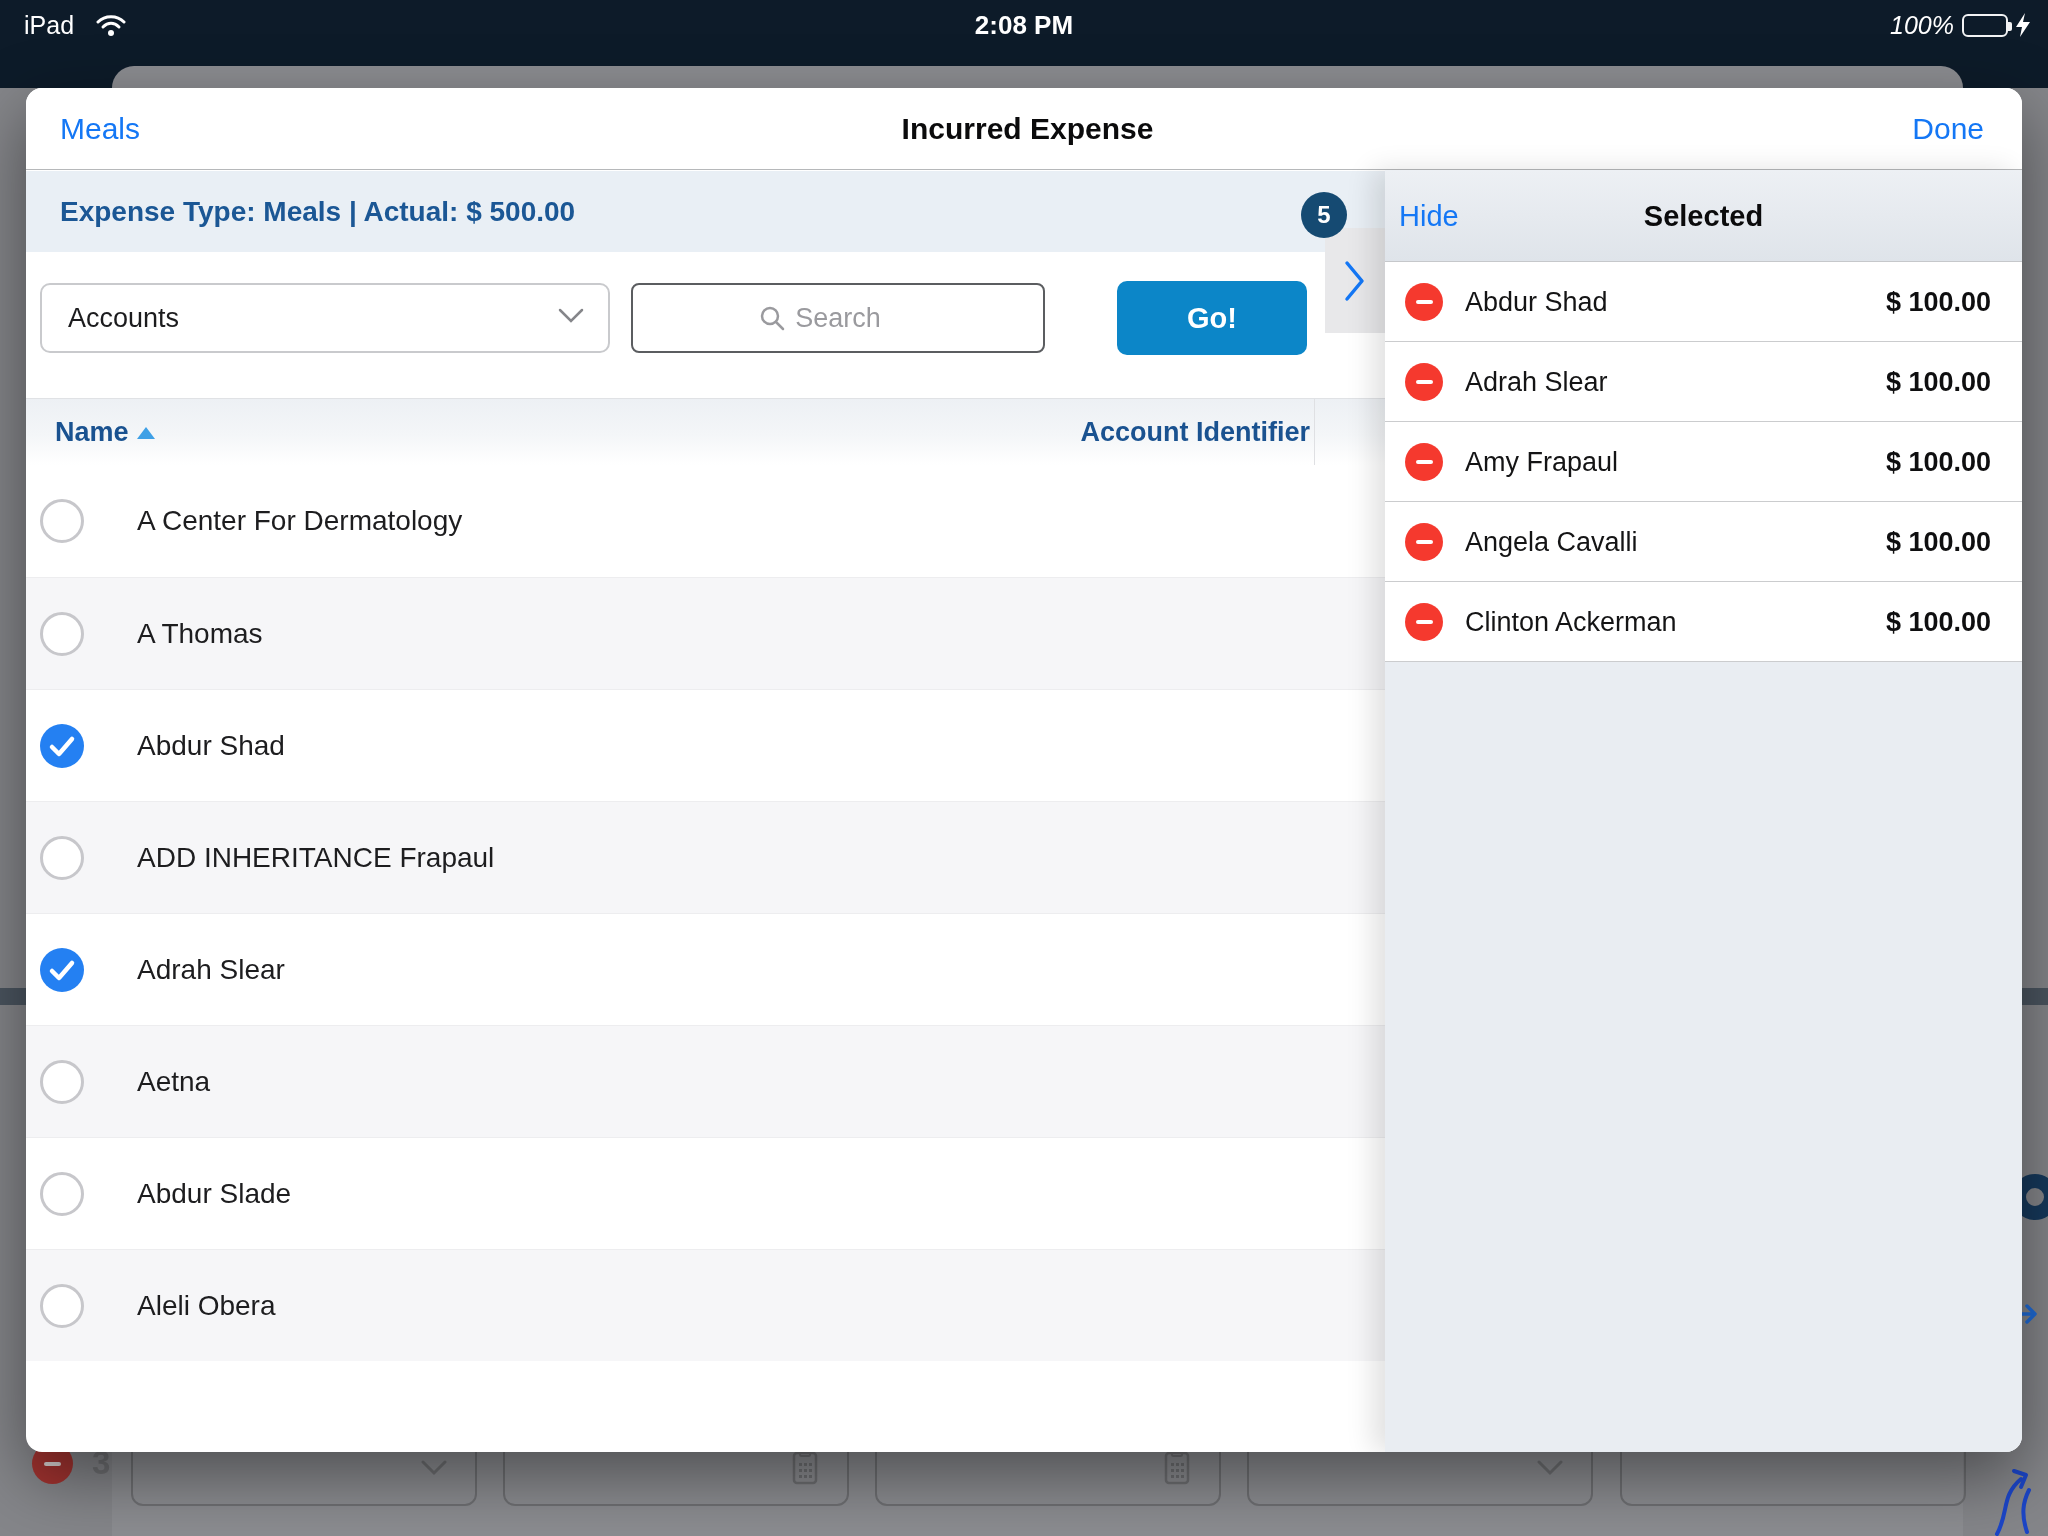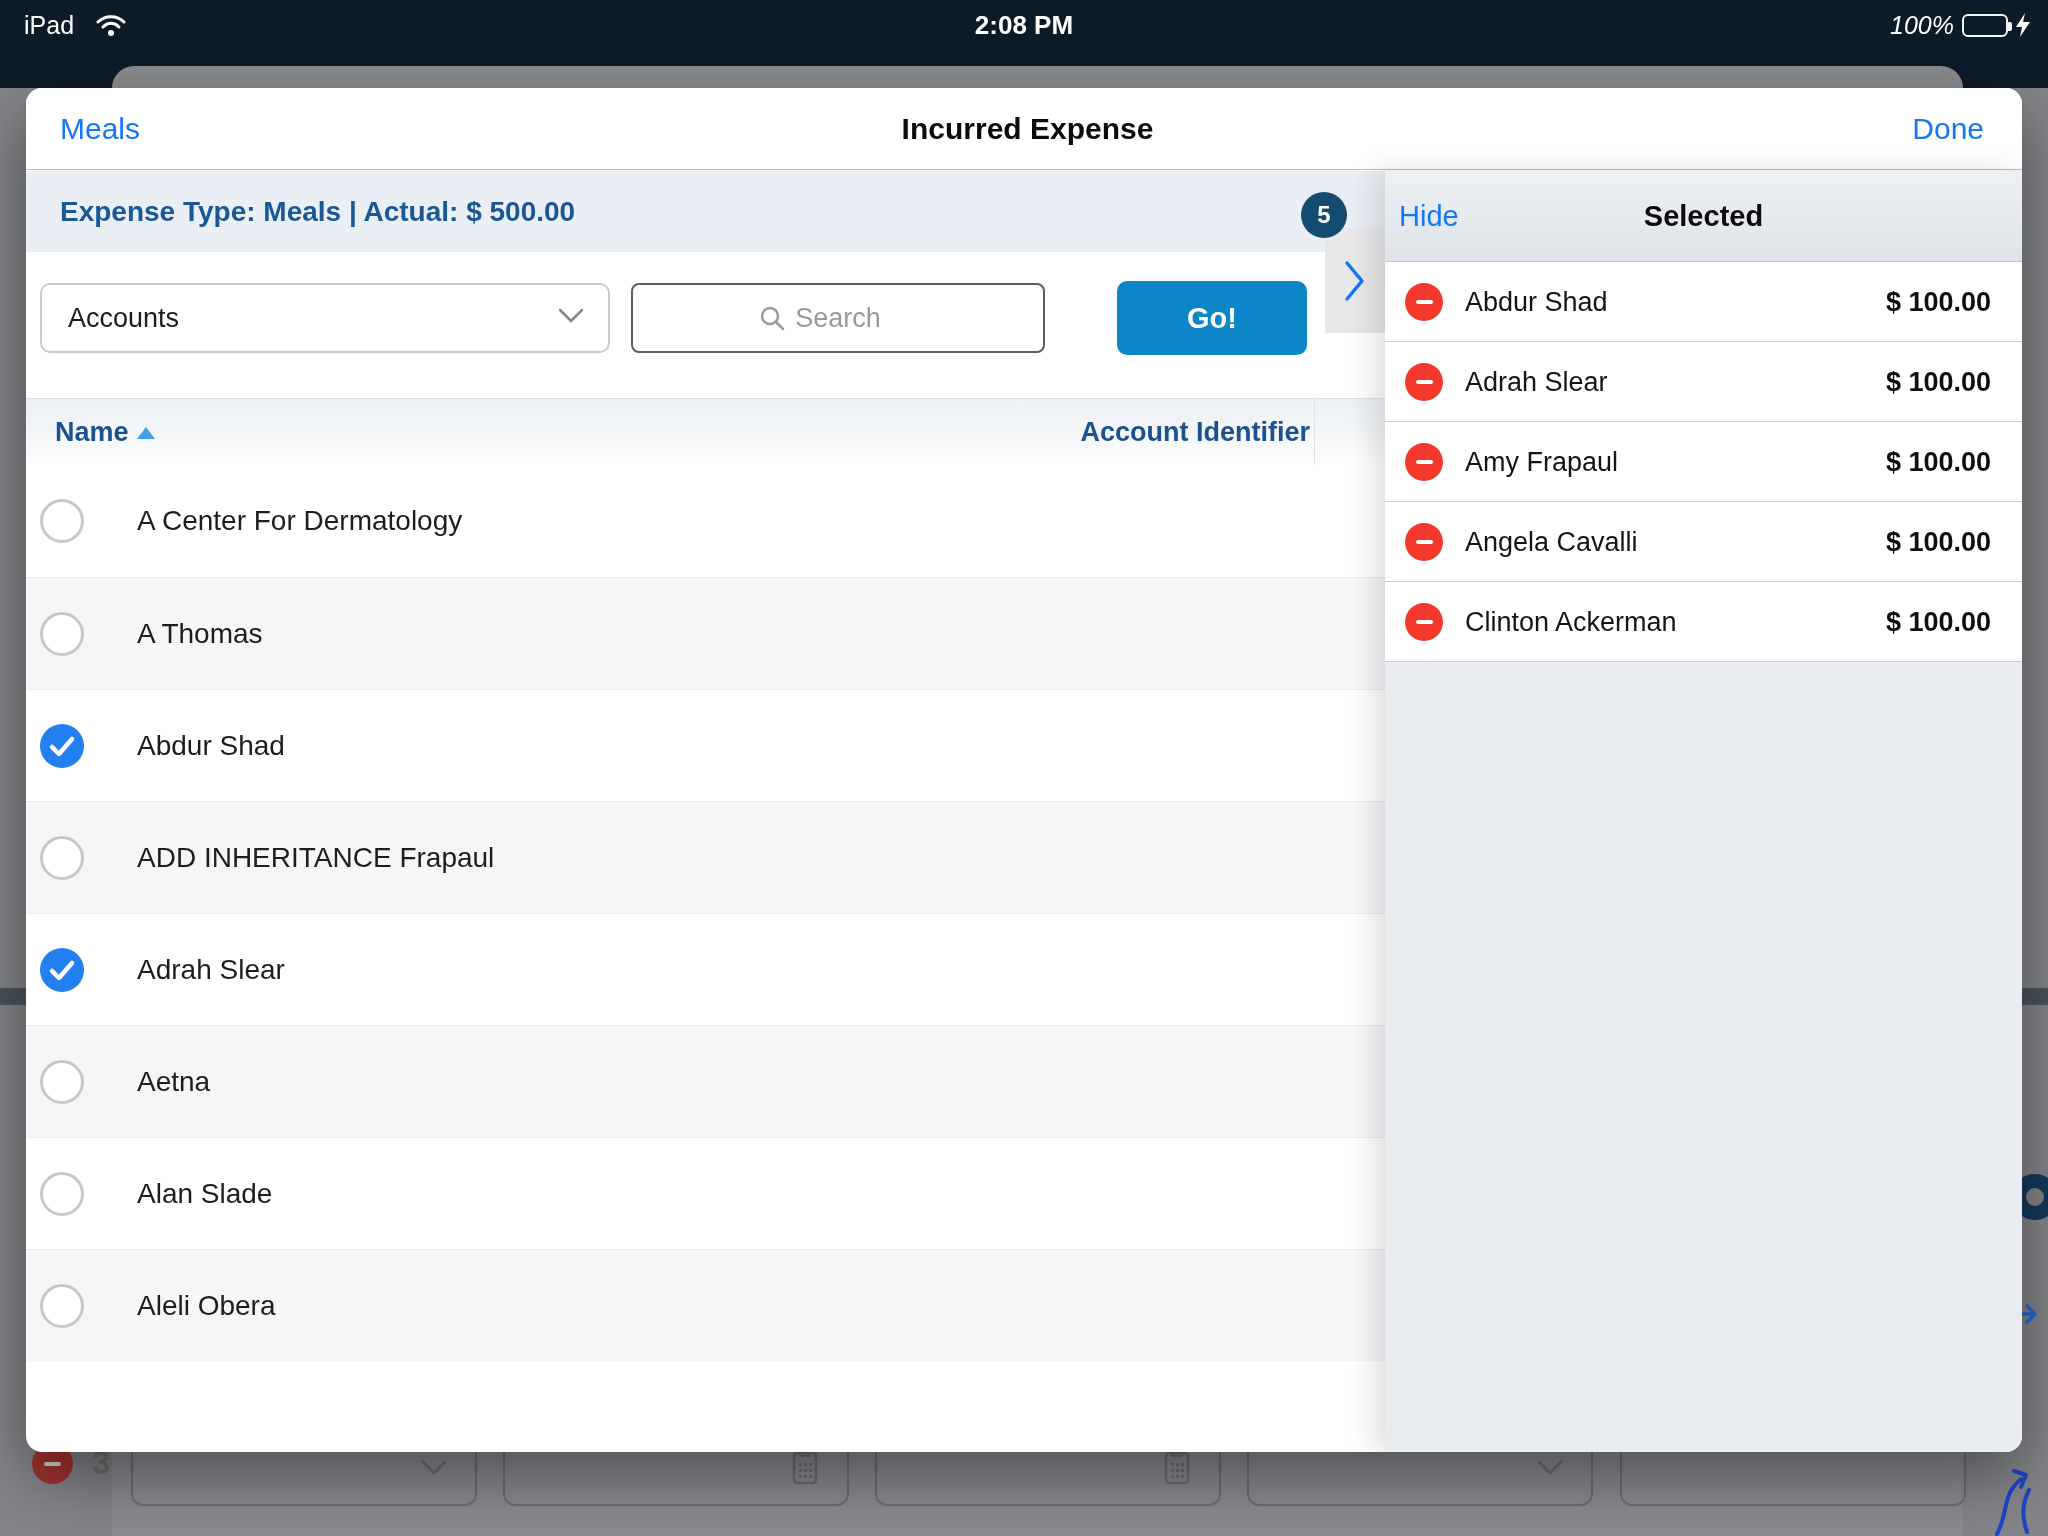--- a/index.html
+++ b/index.html
@@ -272,21 +272,21 @@
     <span class="row-check">
       
     </span>
     <span class="row-label">Aetna</span>
   </div>
 
   <div class="row">
     <span class="row-check">
       
     </span>
-    <span class="row-label">Alan Slade</span>
+    <span class="row-label">Abdur Slade</span>
   </div>
 
   <div class="row">
     <span class="row-check">
       
     </span>
     <span class="row-label">Aleli Obera</span>
   </div>
 </div>
 

